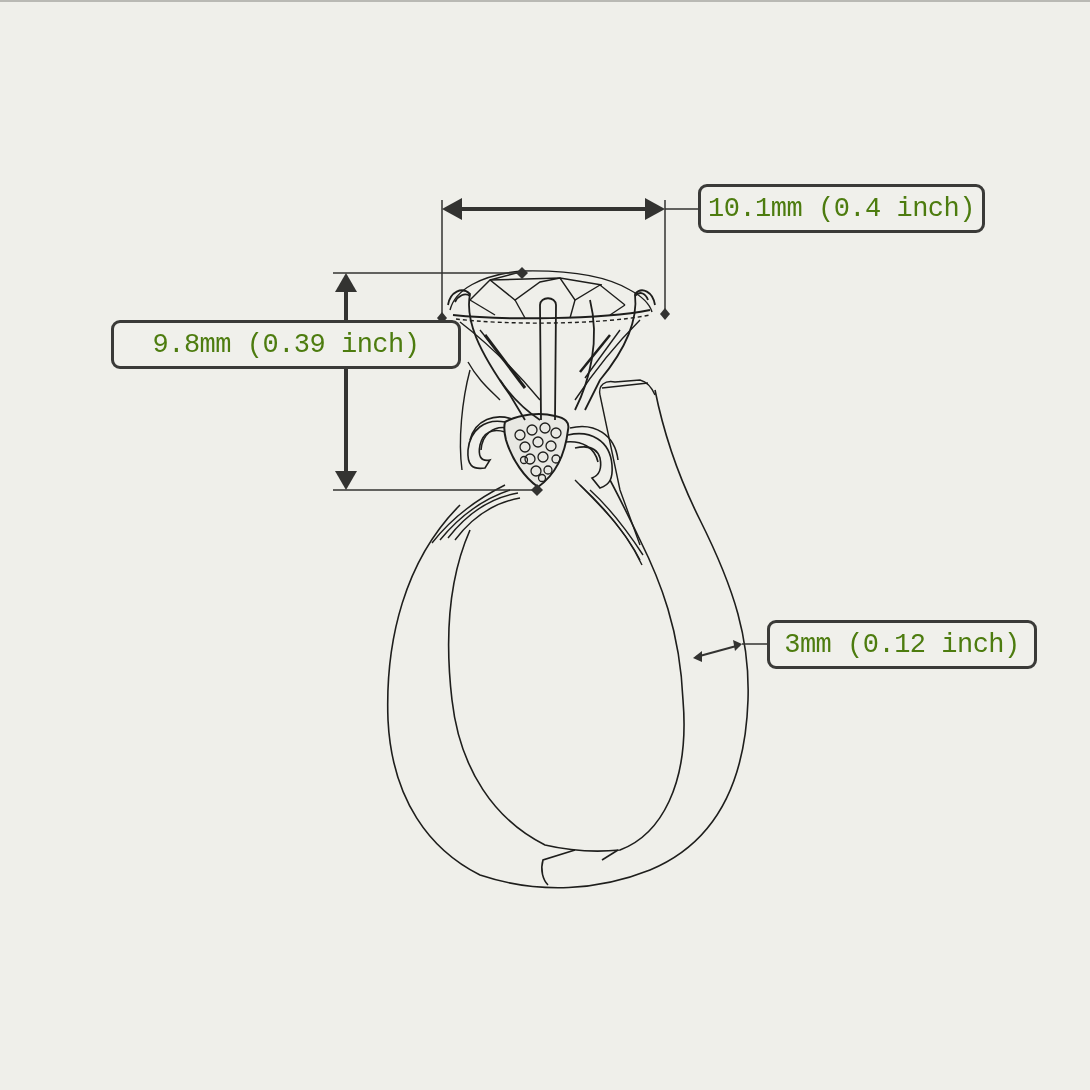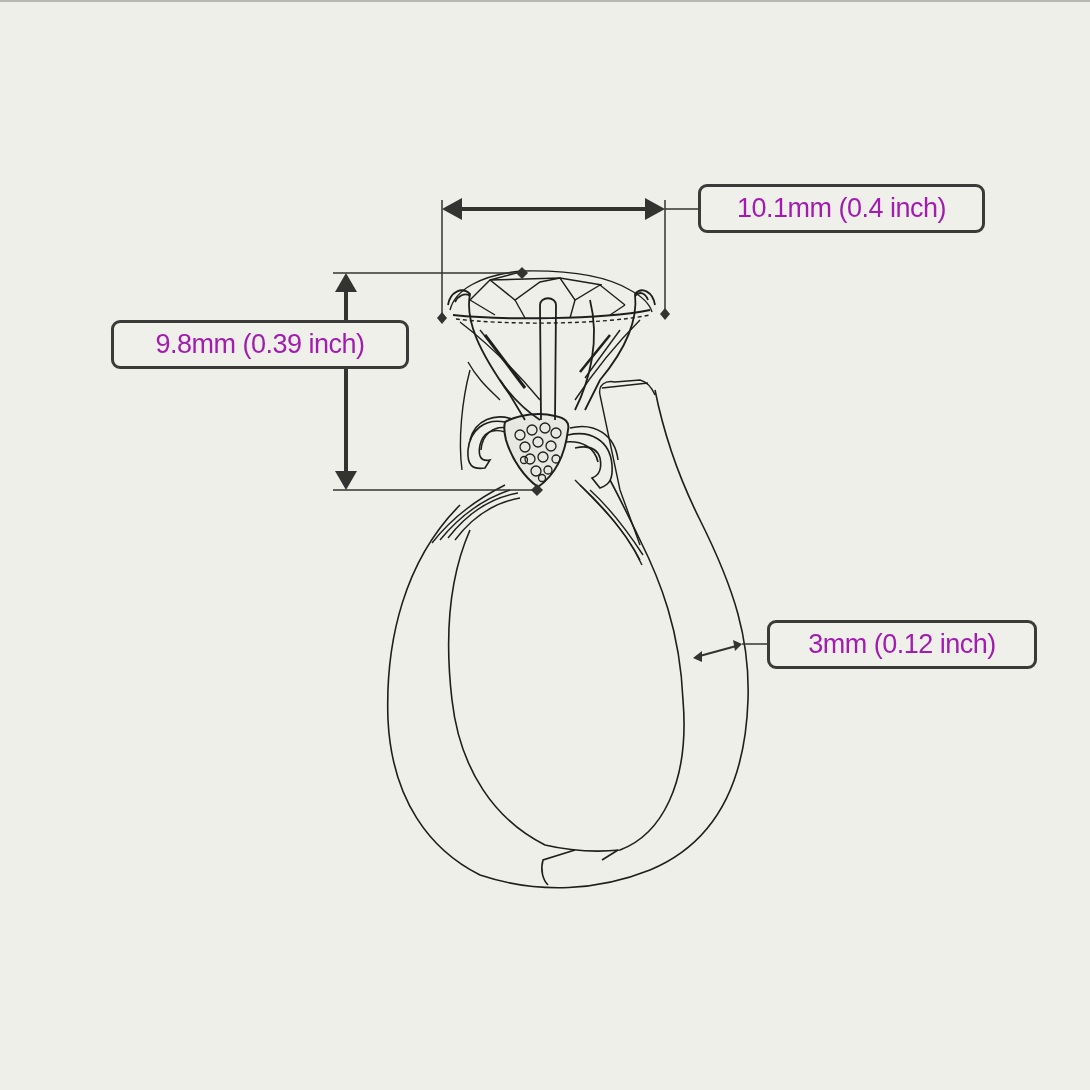--- a/index.html
+++ b/index.html
@@ -10,29 +10,29 @@
       position: relative;
     }
     .topline { position: absolute; left: 0; top: 0; width: 1090px; height: 2px; background: #b9b9b4; }
     .canvas { position: absolute; left: 0; top: 0; width: 1090px; height: 1090px; }
     .label {
       position: absolute;
       box-sizing: border-box;
       border: 3px solid #3a3a38;
       border-radius: 9px;
       background: #f0f0eb;
-      color: #a21caf;
-      font-family: Liberation Sans, sans-serif;
+      color: #4d7c0f;
+      font-family: Liberation Mono, monospace;
       font-size: 27px;
       letter-spacing: -0.5px;
       display: flex; align-items: center; justify-content: center;
       white-space: nowrap;
     }
     #label-width { left: 698px; top: 184px; width: 287px; height: 49px; }
-    #label-height { left: 111px; top: 320px; width: 298px; height: 49px; }
+    #label-height { left: 111px; top: 320px; width: 350px; height: 49px; }
     #label-band { left: 767px; top: 620px; width: 270px; height: 49px; text-align: center; }
   </style>
 </head>
 <body>
 
 <div class="topline"></div>
 
 <svg class="canvas" viewBox="0 0 1090 1090" xmlns="http://www.w3.org/2000/svg">
   <defs>
     <marker id="arrowBig" markerWidth="10" markerHeight="10" refX="8" refY="5" orient="auto" markerUnits="userSpaceOnUse">

